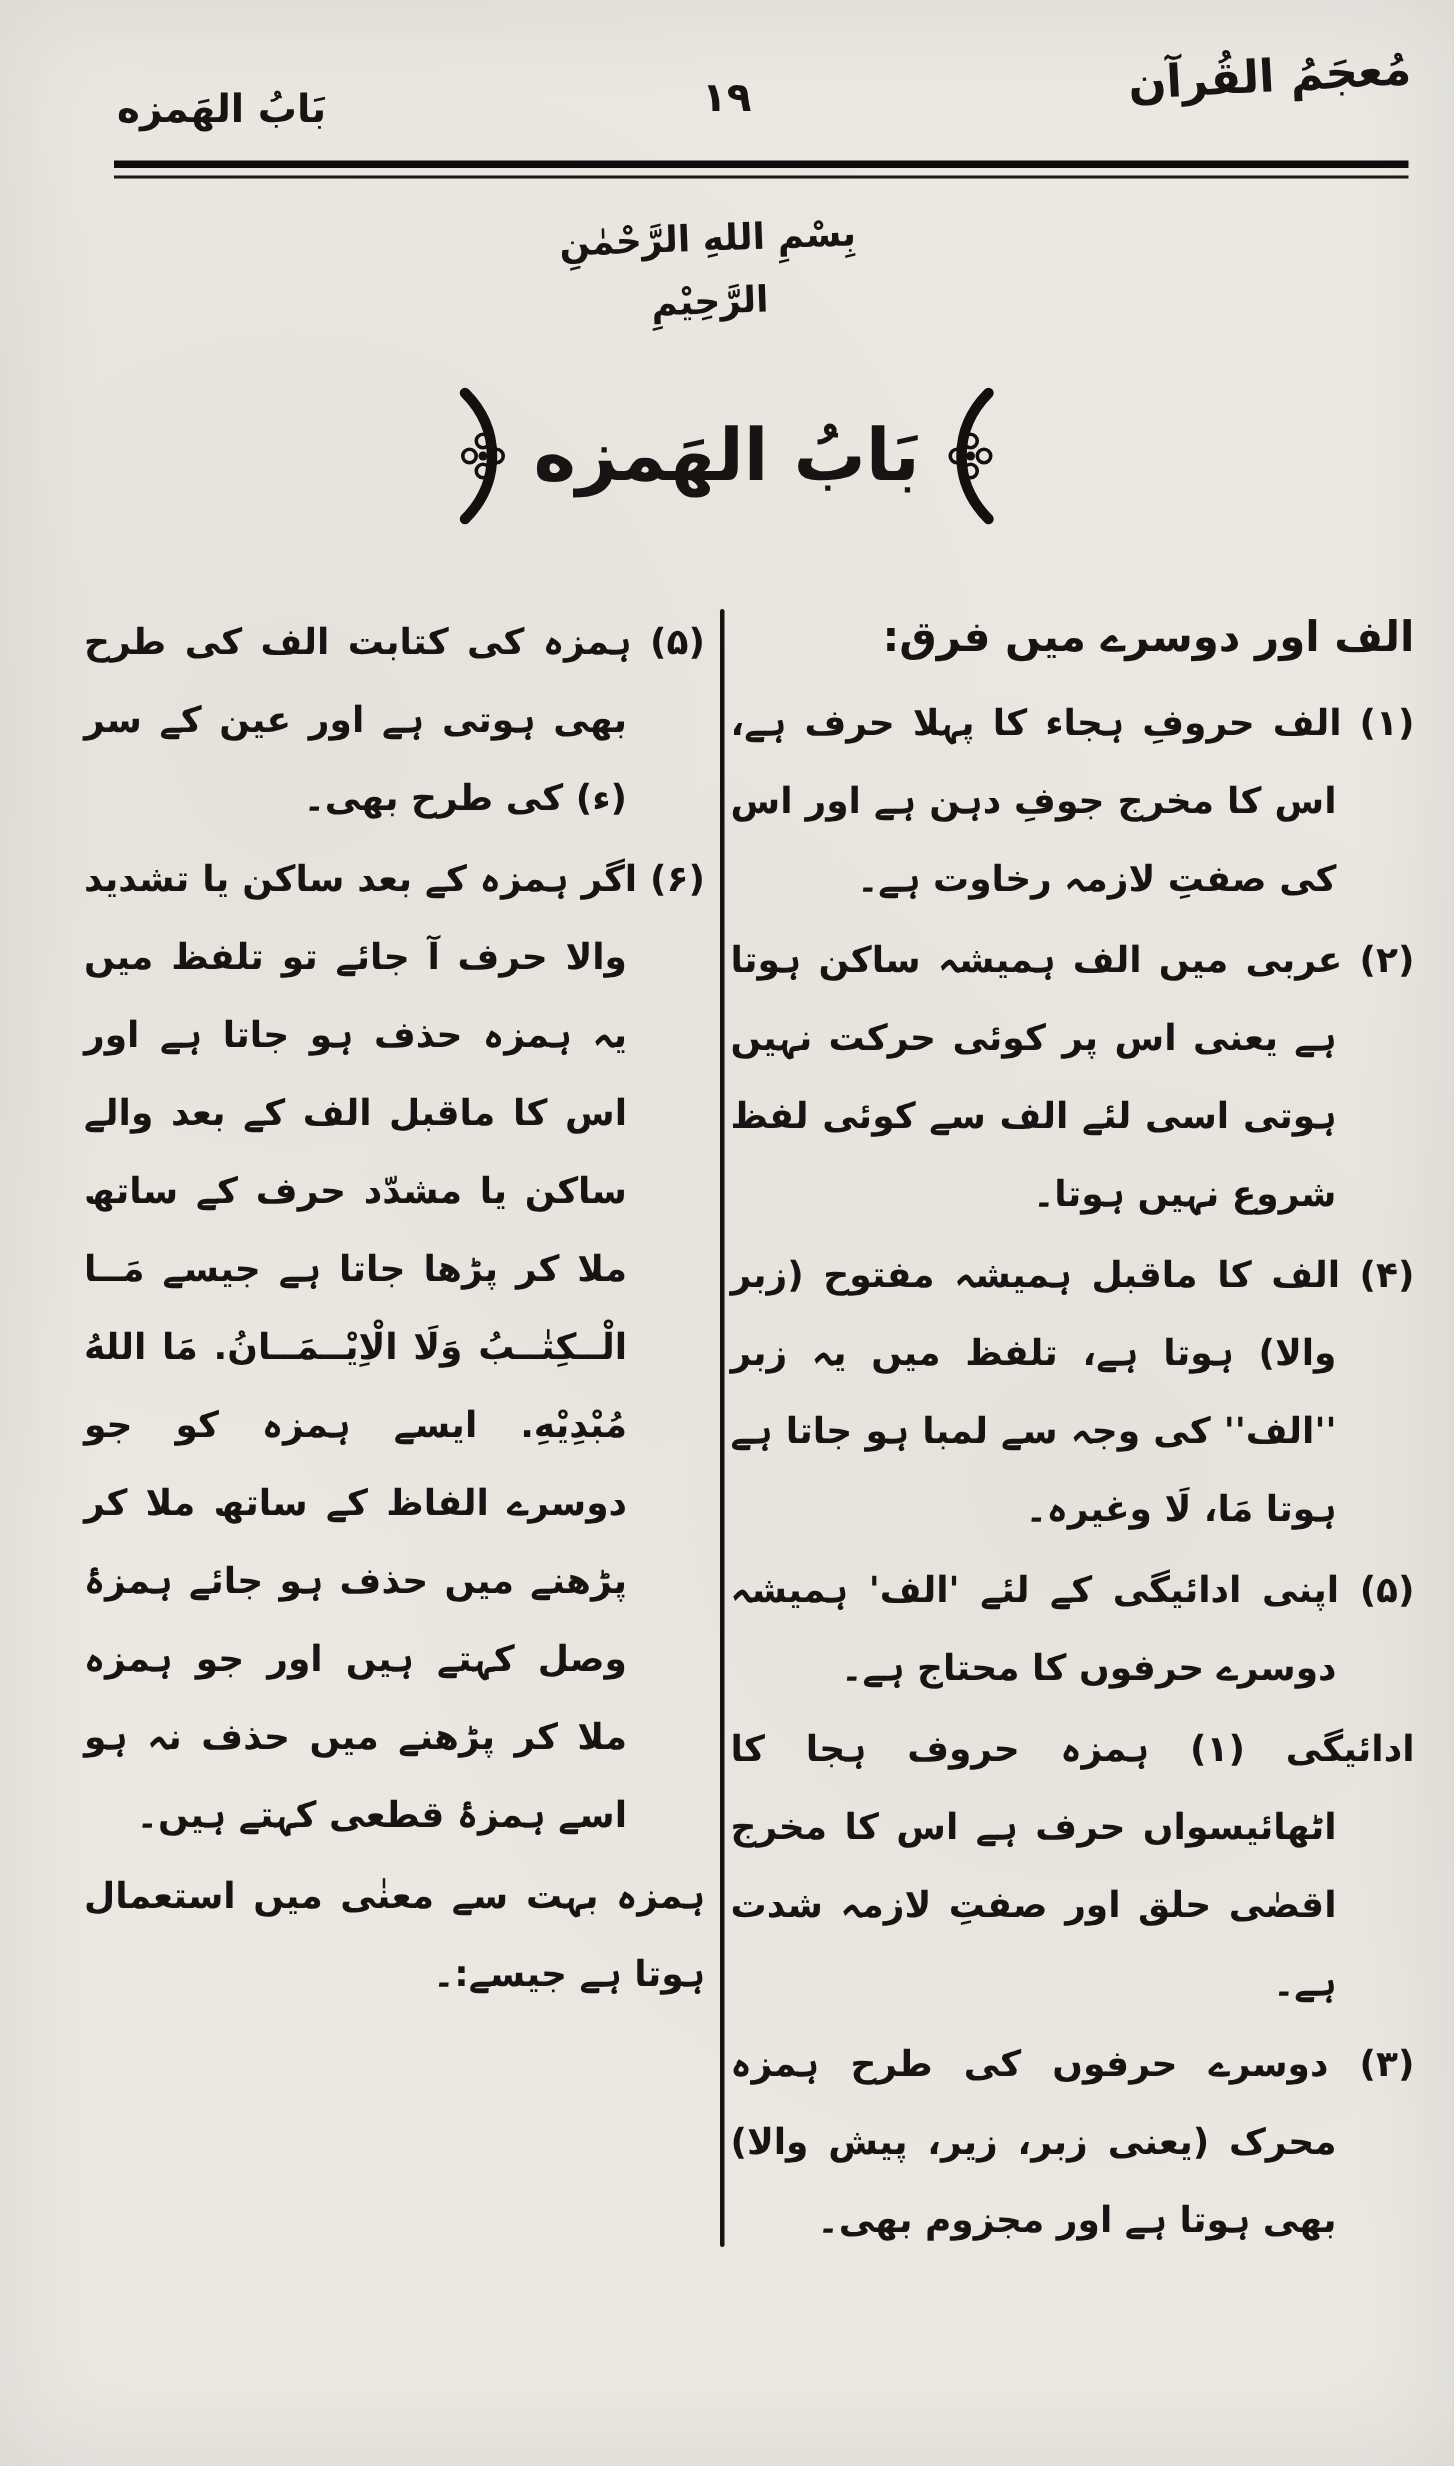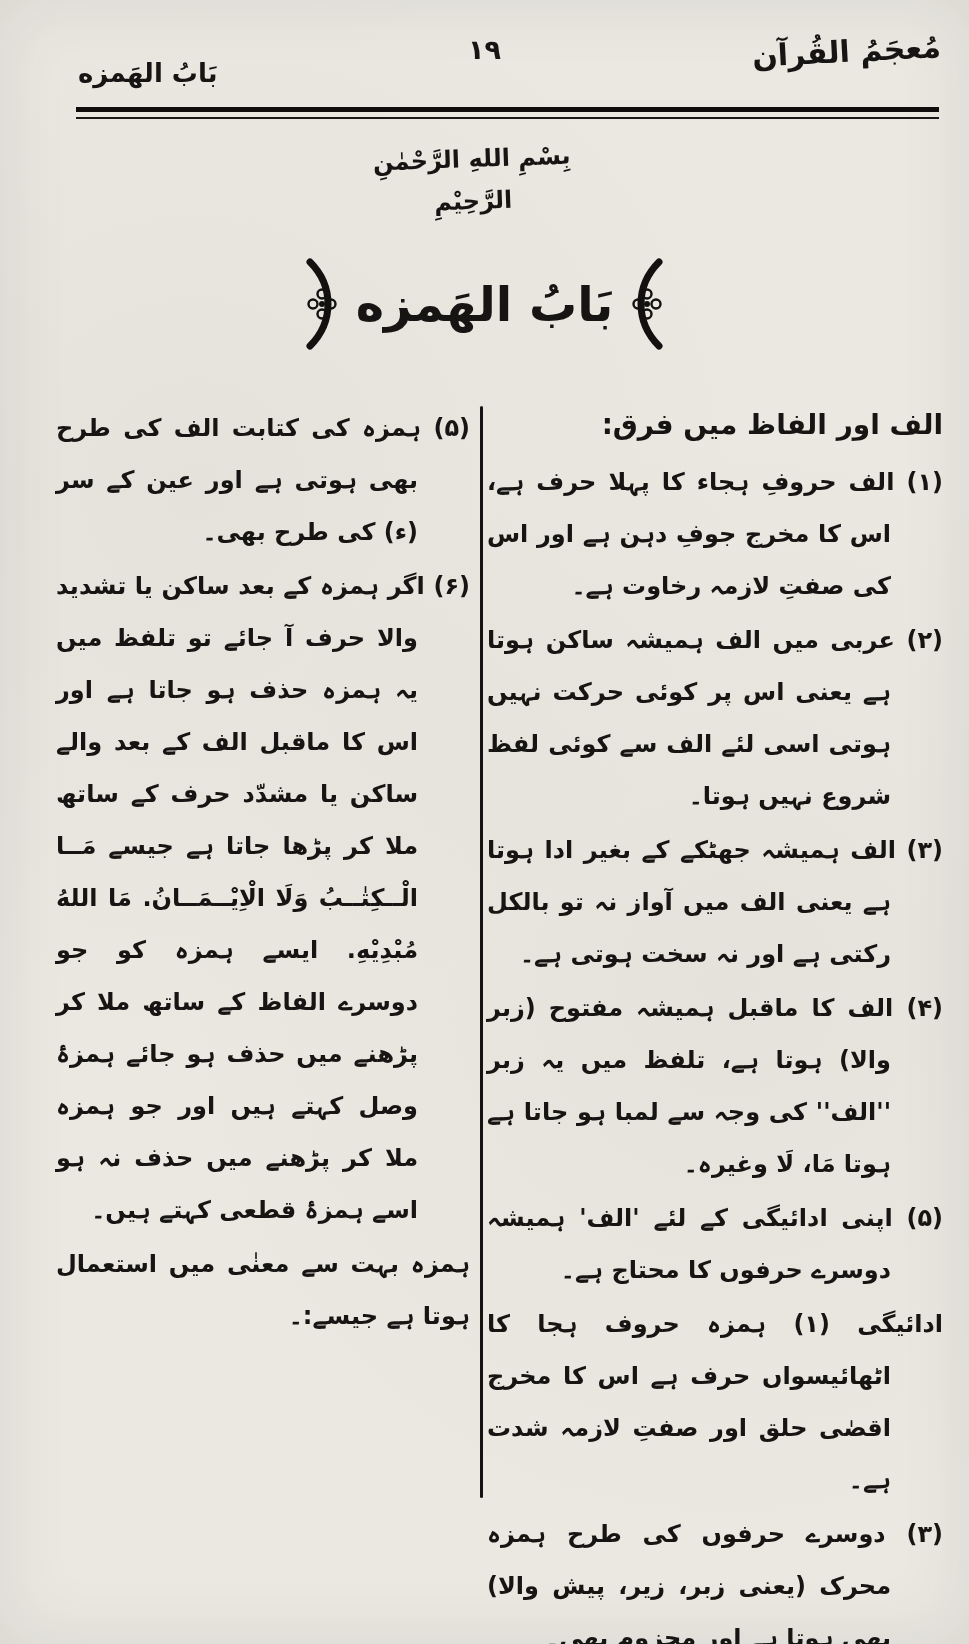--- a/index.html
+++ b/index.html
@@ -17,21 +17,21 @@
     color:#161513;
     direction:rtl;
   }
   
   .hdr-book{
     position:absolute; top:34px; right:28px;
     font-size:30px; font-weight:bold; transform:rotate(-3deg);
     letter-spacing:0.5px;
   }
   .hdr-page{
-    position:absolute; top:34px; left:0; right:0;
+    position:absolute; top:50px; left:0; right:0;
     text-align:center; font-size:27px; font-weight:bold;
   }
   .hdr-chapter{
     position:absolute; top:58px; left:78px;
     font-size:26px; font-weight:bold;
   }
   .hdr-rule{
     position:absolute; top:107px; left:76px; right:30px;
     height:5px;
     border-top:5px solid #0e0d0c;
@@ -106,33 +106,29 @@
         <circle cx="15" cy="48" r="4.5"></circle>
         <circle cx="33" cy="48" r="4.5"></circle>
       </g>
       <circle cx="24" cy="48" r="3" fill="#121110"></circle>
     </svg>
   </div>
 
   <div class="divider"></div>
 
   <div class="col col-right">
-    <div class="col-heading">الف اور الفاظ میں فرق:</div>
+    <div class="col-heading">الف اور دوسرے میں فرق:</div>
 
     <div class="item">
       <span class="num">(۱)</span>
       <span>الف حروفِ ہجاء کا پہلا حرف ہے، اس کا مخرج جوفِ دہن ہے اور اس کی صفتِ لازمہ رخاوت ہے۔</span>
     </div>
     <div class="item">
       <span class="num">(۲)</span>
       <span>عربی میں الف ہمیشہ ساکن ہوتا ہے یعنی اس پر کوئی حرکت نہیں ہوتی اسی لئے الف سے کوئی لفظ شروع نہیں ہوتا۔</span>
-    </div>
-    <div class="item">
-      <span class="num">(۳)</span>
-      <span>الف ہمیشہ جھٹکے کے بغیر ادا ہوتا ہے یعنی الف میں آواز نہ تو بالکل رکتی ہے اور نہ سخت ہوتی ہے۔</span>
     </div>
     <div class="item">
       <span class="num">(۴)</span>
       <span>الف کا ماقبل ہمیشہ مفتوح (زبر والا) ہوتا ہے، تلفظ میں یہ زبر ''الف'' کی وجہ سے لمبا ہو جاتا ہے ہوتا مَا، لَا وغیرہ۔</span>
     </div>
     <div class="item">
       <span class="num">(۵)</span>
       <span>اپنی ادائیگی کے لئے 'الف' ہمیشہ دوسرے حرفوں کا محتاج ہے۔</span>
     </div>
 

